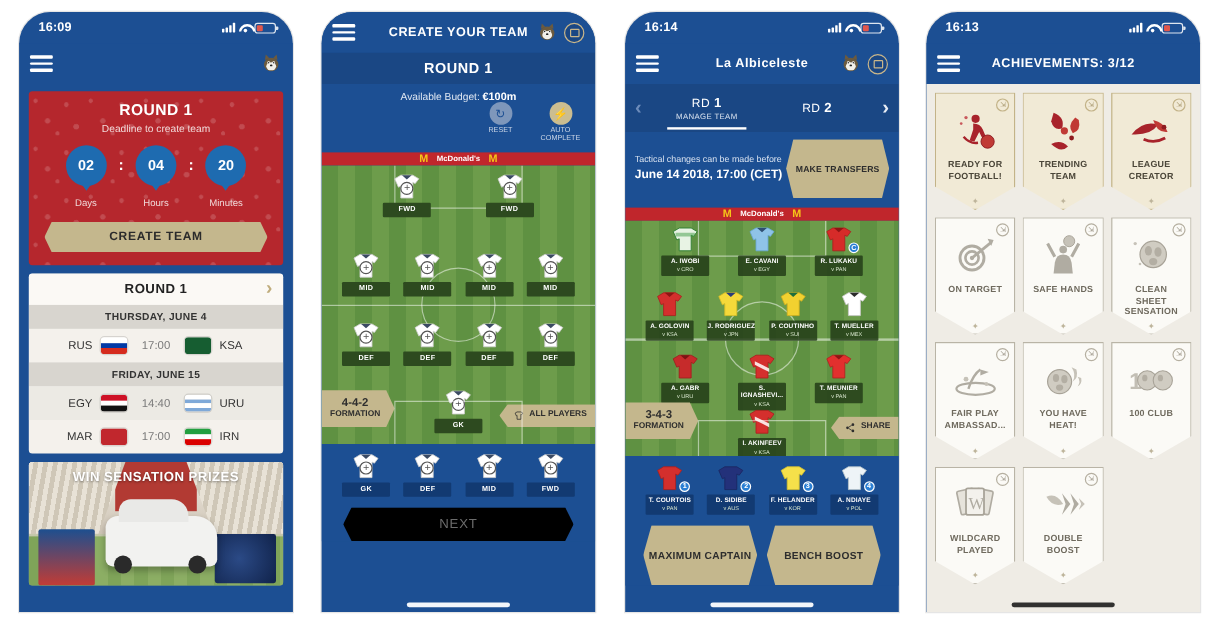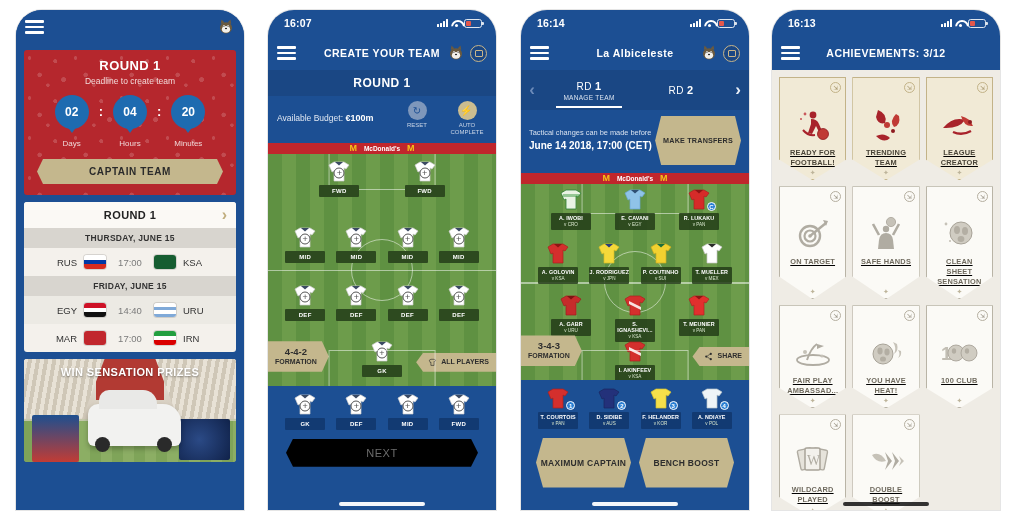--- a/index.html
+++ b/index.html
@@ -128,21 +128,21 @@
   .car i{position:absolute;bottom:-6px;width:15px;height:15px;background:#2a2a2a;border-radius:50%;}
   .car i:first-child{left:8%;} .car i:last-child{right:10%;}
   .promo-left-img { position:absolute; left:4%; bottom:0; width:22%; height:46%;
     background:linear-gradient(#1d4f8f,#c23c35); border-radius:2px; }
   .promo-right-img { position:absolute; right:3%; bottom:2%; width:24%; height:40%;
     background:radial-gradient(circle at 40% 50%,#2b4a86,#10224a); border-radius:2px; }
 
   
   .subbar { background:#1a4784; text-align:center; color:#fff; font-size:12px; font-weight:bold;
     letter-spacing:.5px; padding:6px 0; }
-  .budgetbar { background:#1c4f93; display:flex; align-items:center; padding:5px 9px 7px; }
+  .budgetbar { background:#1c4f93; display:flex; align-items:center; padding:5px 9px 7px;flex-direction:column; }
   .budget-txt { color:#dfe7f2; font-size:8.5px; }
   .budget-txt b { color:#fff; font-size:9px; }
   .bb-actions { margin-left:auto; display:flex; gap:10px; }
   .bb-act { text-align:center; width:40px; }
   .bb-circ { width:19px;height:19px;border-radius:50%;margin:0 auto; display:flex;align-items:center;justify-content:center;
     font-size:10px; color:#1c4f93; }
   .bb-circ.grey { background:#7e97bb; }
   .bb-circ.gold { background:#cbbd90; }
   .bb-lbl { font-size:6px; color:#c9d5e6; margin-top:2px; line-height:1.15; }
 
@@ -214,24 +214,24 @@
     clip-path: polygon(6px 0,calc(100% - 6px) 0,100% 50%,calc(100% - 6px) 100%,6px 100%,0 50%); }
   .dual-btns { display:flex; gap:8px; padding:9px 9px 0; }
   .btn-gold2 { flex:1; background:#c4b78d; color:#2d2d2d; font-size:8.5px; font-weight:bold; letter-spacing:.3px;
     text-align:center; padding:20px 0; border:none; cursor:pointer;
     clip-path: polygon(7px 0,calc(100% - 7px) 0,100% 50%,calc(100% - 7px) 100%,7px 100%,0 50%); }
 
   
   .s4 { background:#efece5; height:440px; padding:7px 7px 0; overflow:hidden; }
   .ach-grid { display:grid; grid-template-columns: repeat(3, 1fr); gap:6px; }
   .ach {
-    position:relative; background:#fbfaf6; padding:24px 4px 12px; text-align:center;
+    position:relative; background:#fbfaf6; padding:8px 4px 12px; text-align:center;
     border:1.4px solid #b9b4a6;
     clip-path: polygon(0 0,100% 0,100% 80%,50% 100%,0 80%);
-    min-height:98px; cursor:pointer;text-decoration:underline;
+    min-height:98px; cursor:pointer;
   }
   .ach.unlocked { background:#f1ead6; border-color:#c3b388; }
   .ach-share { position:absolute; right:4px; top:4px; width:11px;height:11px;border-radius:50%;
     border:1px solid #b5afa0; color:#9a9486; font-size:6px; line-height:10px; }
   .ach.unlocked .ach-share { border-color:#c3b388; color:#a9996f; }
   .ach-ico { height:46px; display:flex; align-items:center; justify-content:center; }
   .ach-ico svg { display:block; }
   .ach-lbl { font-size:7.4px; font-weight:bold; color:#6f6a5e; line-height:1.3; letter-spacing:.2px;
     padding:0 2px; }
   .ach.unlocked .ach-lbl { color:#4a4538; }
@@ -240,20 +240,35 @@
   .homebar { position:absolute; left:50%; bottom:4px; transform:translateX(-50%);
     width:86px; height:3.6px; background:#111; border-radius:2px; opacity:.85; }
   .homebar.light { background:#fff; opacity:.95; }
 </style>
 </head>
 <body>
 
 <div class="stage">
 
   <div class="phone p1">
+    <div class="statusbar">
+      <div class="time">16:09</div>
+      <div class="sb-right">
+        <div class="bars">
+            <i></i>
+            <i></i>
+            <i></i>
+            <i></i>
+          </div>
+        <div class="wifi"></div>
+        <div class="batt">
+            <i></i>
+          </div>
+      </div>
+    </div>
     <div class="navbar">
       <div class="hamburger">
           <span></span>
           <span></span>
           <span></span>
         </div>
       <div class="nav-right">
         <svg class="mascot" viewBox="0 0 24 24">
           <ellipse cx="12" cy="13" rx="8" ry="7.5" fill="#6b5a3e"></ellipse>
           <path d="M5 8 L6 2 L10 6 Z M19 8 L18 2 L14 6 Z" fill="#6b5a3e"></path>
@@ -280,30 +295,30 @@
           <div class="cd-unit">
             <div class="pin">04</div>
             <div class="cd-lbl">Hours</div>
           </div>
           <div class="cd-colon">:</div>
           <div class="cd-unit">
             <div class="pin">20</div>
             <div class="cd-lbl">Minutes</div>
           </div>
         </div>
-        <button class="btn-gold">CAPTAIN TEAM</button>
+        <button class="btn-gold">CREATE TEAM</button>
       </div>
 
       <div class="fixcard">
         <div class="fix-head">
           <span>ROUND 1</span>
           <div class="chev-r">›</div>
         </div>
 
-        <div class="fix-day">THURSDAY, JUNE 15</div>
+        <div class="fix-day">THURSDAY, JUNE 4</div>
         <div class="fix-row">
           <div class="team-abbr r">RUS</div>
           <div class="flag">
               <i style="background:#fff"></i>
               <i style="background:#0039a6"></i>
               <i style="background:#d52b1e"></i>
             </div>
           <div class="fix-time">17:00</div>
           <div class="flag">
               <i style="background:#165d31"></i>
@@ -354,35 +369,20 @@
         <div class="promo-right-img"></div>
         <div class="car">
             <i></i>
             <i></i>
           </div>
       </div>
     </div>
   </div>
 
   <div class="phone p2">
-    <div class="statusbar">
-      <div class="time">16:07</div>
-      <div class="sb-right">
-        <div class="bars">
-            <i></i>
-            <i></i>
-            <i></i>
-            <i></i>
-          </div>
-        <div class="wifi"></div>
-        <div class="batt">
-            <i></i>
-          </div>
-      </div>
-    </div>
     <div class="navbar">
       <div class="hamburger">
           <span></span>
           <span></span>
           <span></span>
         </div>
       <div class="nav-title">CREATE YOUR TEAM</div>
       <div class="nav-right">
         <svg class="mascot" viewBox="0 0 24 24">
           <ellipse cx="12" cy="13" rx="8" ry="7.5" fill="#6b5a3e"></ellipse>

